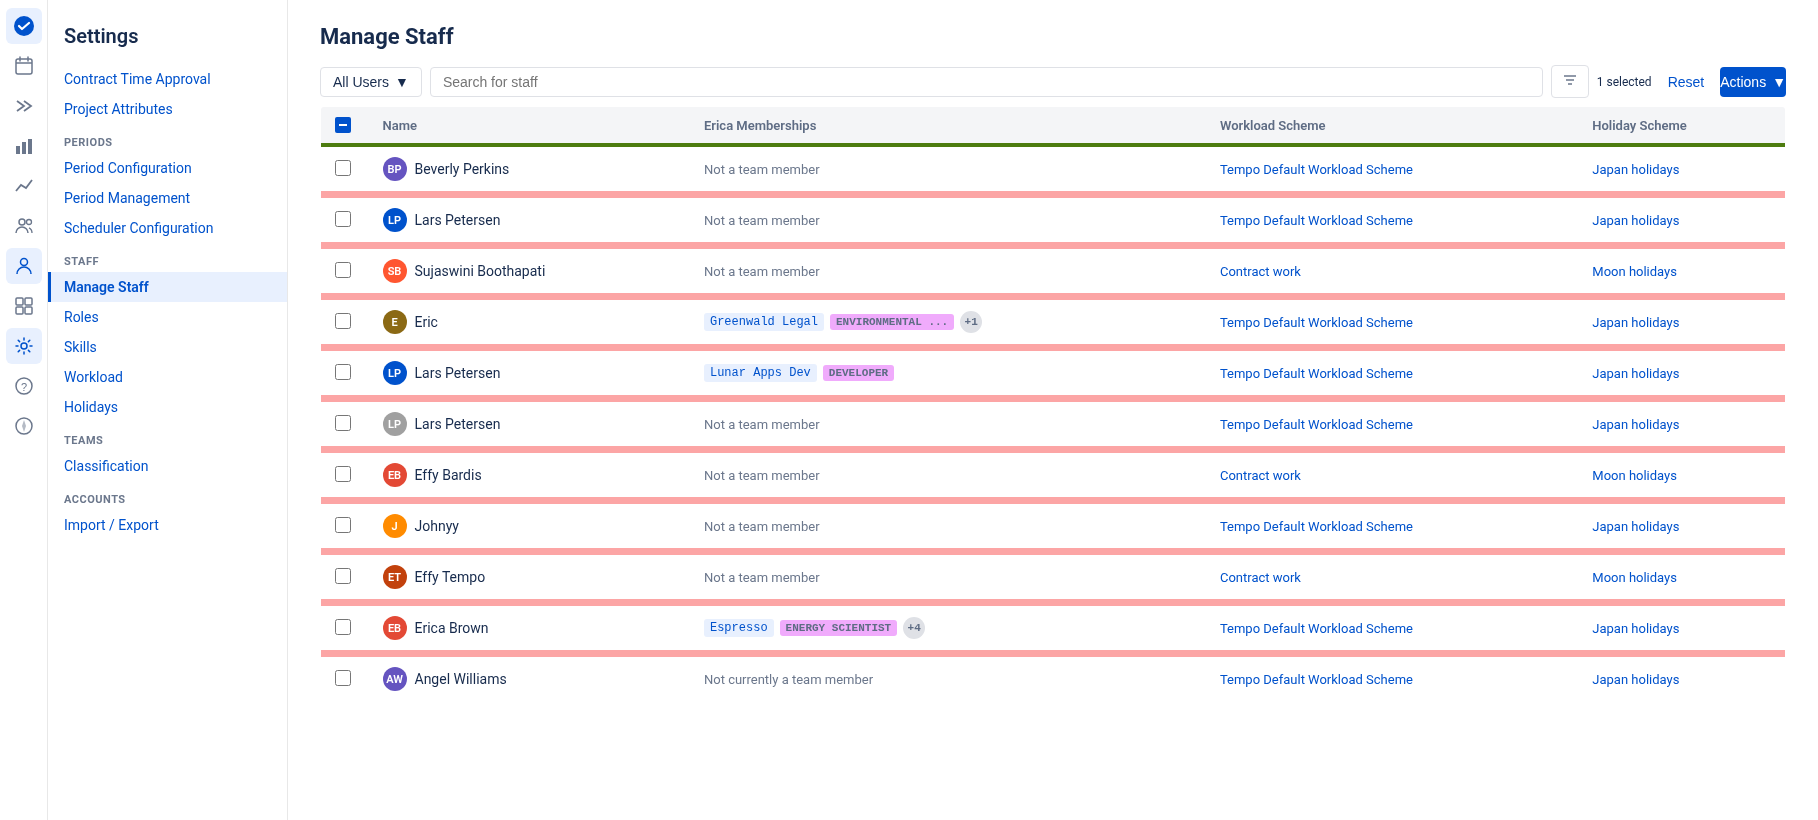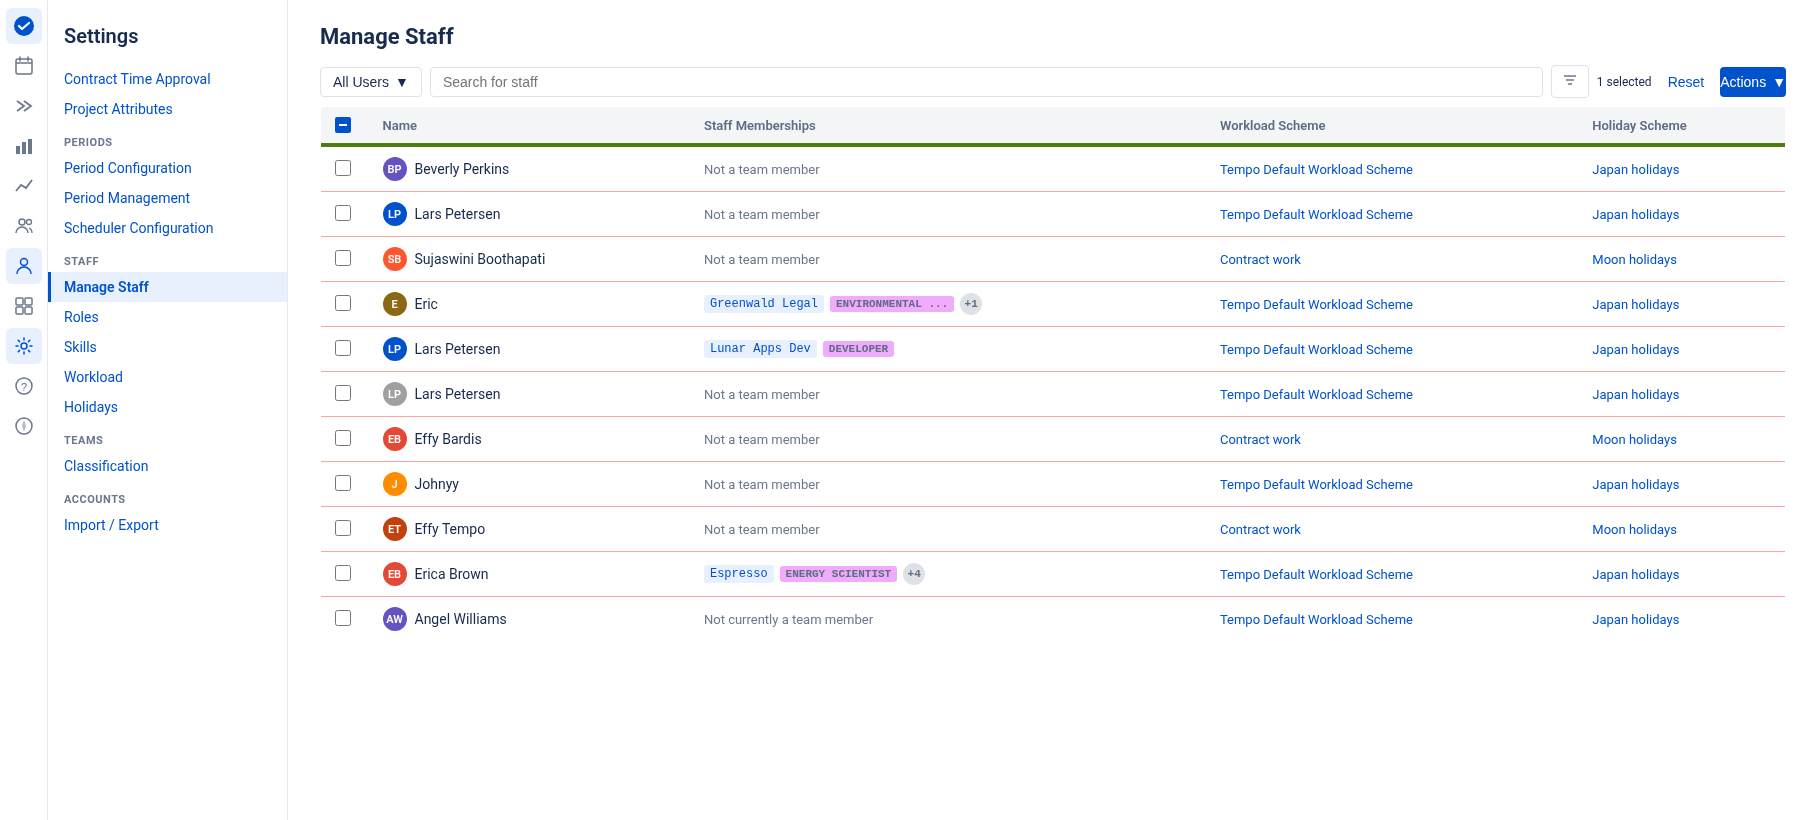--- a/index.html
+++ b/index.html
@@ -179,21 +179,21 @@
     .staff-table th {
       padding: 10px 14px;
       text-align: left;
       font-size: 13px;
       font-weight: 600;
       color: #5e6c84;
     }
     .staff-table th.checkbox-col { width: 48px; }
     .staff-table td {
       padding: 10px 14px;
-      border-bottom: 1px solid #fca5a5;
+      border-bottom: 7px solid #fca5a5;
       vertical-align: middle;
     }
     .staff-table tbody tr:last-child td { border-bottom: none; }
 
     .checkbox-cell { width: 48px; }
     .checkbox-cell input[type="checkbox"] {
       width: 16px; height: 16px; cursor: pointer;
     }
 
     .user-name {
@@ -408,21 +408,21 @@
     </div>
   </div>
 
   <table class="staff-table">
     <thead>
       <tr>
         <th class="checkbox-col">
           <div class="indeterminate-check"></div>
         </th>
         <th>Name</th>
-        <th>Staff Memberships</th>
+        <th>Erica Memberships</th>
         <th>Workload Scheme</th>
         <th>Holiday Scheme</th>
       </tr>
     </thead>
     <tbody id="table-body">
     <tr>
           <td class="checkbox-cell"><input type="checkbox" style=""></td>
           <td>
             <div class="user-name">
               <div class="avatar" style="background: rgb(101, 84, 192);">BP</div>

